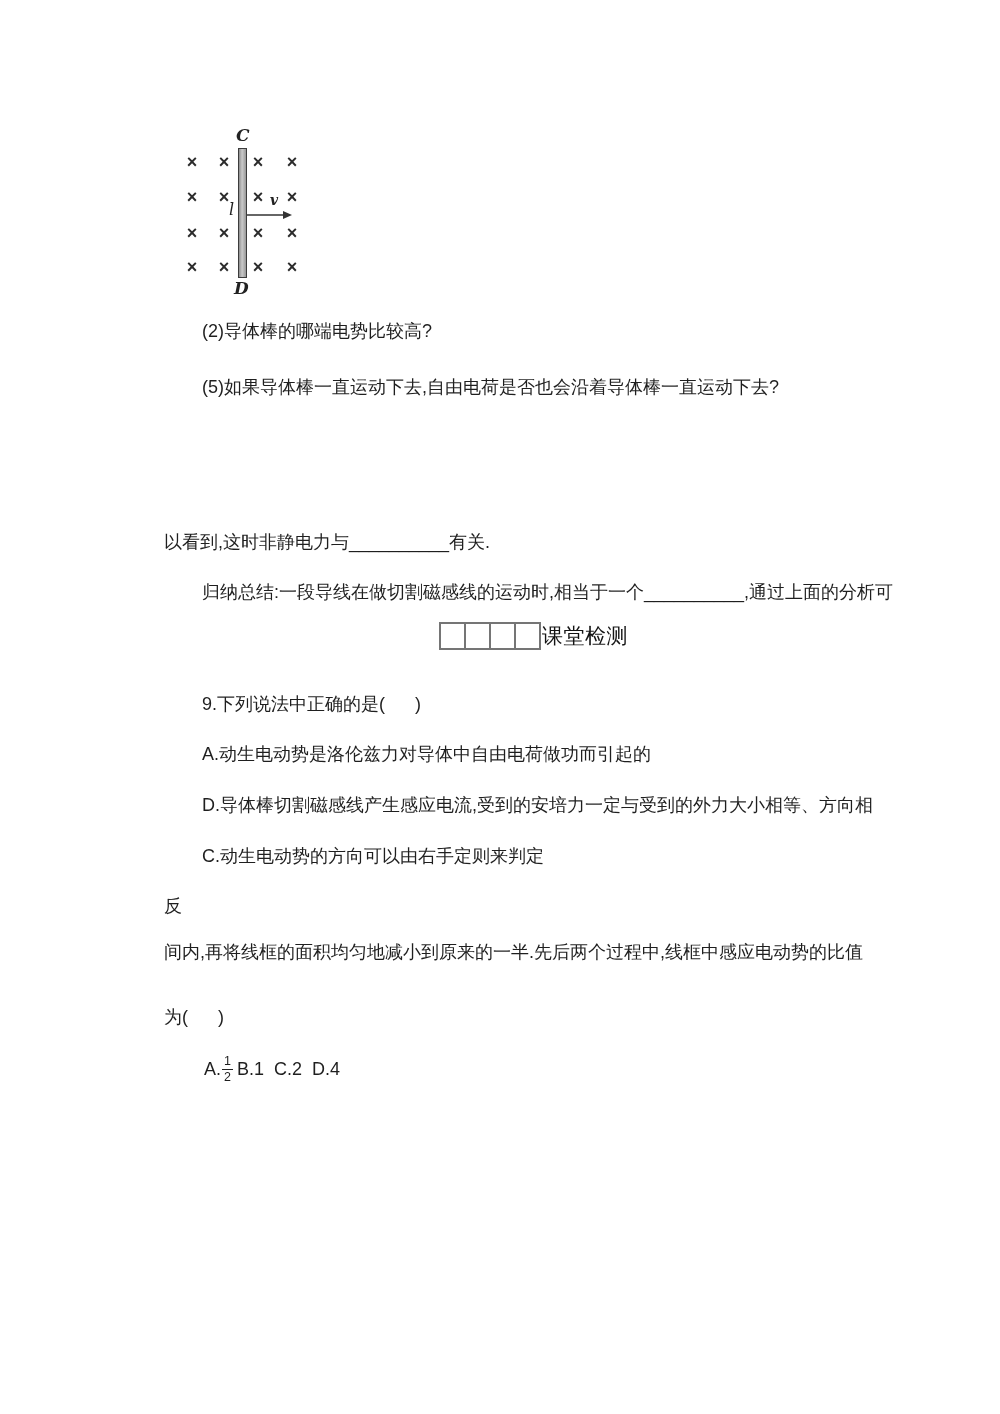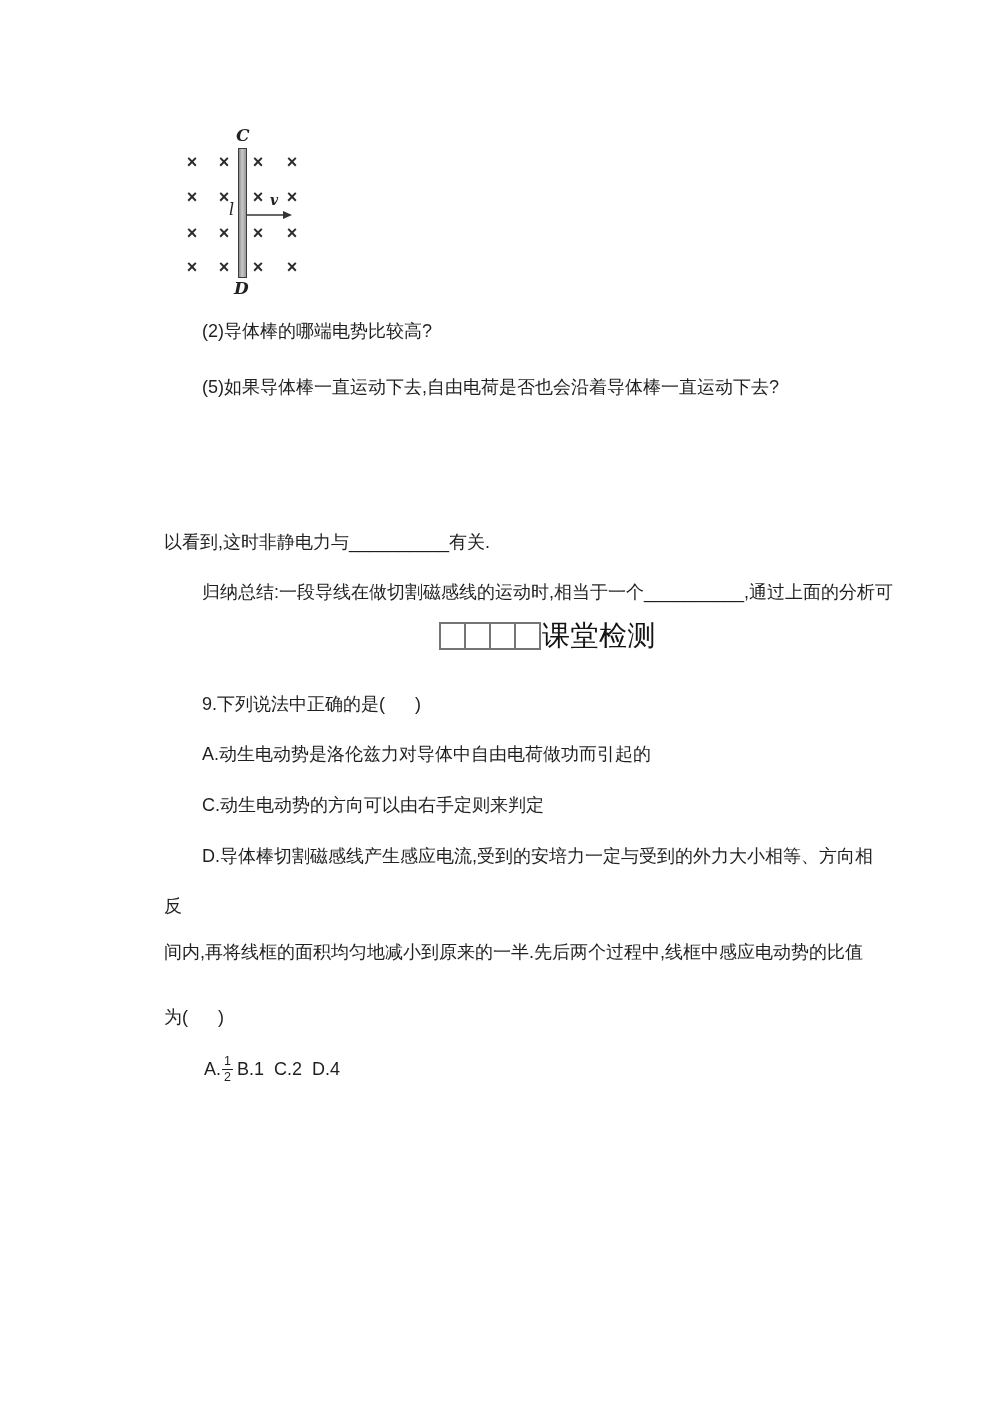--- a/index.html
+++ b/index.html
@@ -59,21 +59,21 @@
     margin-top:-6px;height:50px;
     display:flex;align-items:center;
     padding-left:275px;
   }
   .answer-box{
     width:27px;height:28px;box-sizing:border-box;
     border:2px solid #757575;background:#fff;
     margin-right:-2px;flex:none;
   }
   .section-title{
-    font-size:28px;font-weight:500;color:#141414;
+    font-size:21px;font-weight:500;color:#141414;
     margin-left:3px;letter-spacing:0.5px;
   }
 
   .block-b .line:nth-child(1){margin-top:18px;}
   .block-b .line:nth-child(3){margin-top:1px;}
   .block-b .line:nth-child(4){margin-top:1px;}
   .block-b .line:nth-child(6){margin-top:-4px;}
   .block-b .line:nth-child(7){margin-top:15px;}
   .block-b .line:nth-child(8){margin-top:2px;}
   .block-b .line:nth-child(10){margin-top:-5px;}
@@ -141,22 +141,22 @@
           <span class="answer-box"></span>
           <span class="answer-box"></span>
           <span class="answer-box"></span>
         </span>
       <span class="section-title">课堂检测</span>
     </div>
 
     <div class="block-b">
         <div class="line indent">9.下列说法中正确的是(      )</div>
         <div class="line indent">A.动生电动势是洛伦兹力对导体中自由电荷做功而引起的</div>
+        <div class="line indent">D.导体棒切割磁感线产生感应电流,受到的安培力一定与受到的外力大小相等、方向相</div>
         <div class="line indent">C.动生电动势的方向可以由右手定则来判定</div>
-        <div class="line indent">D.导体棒切割磁感线产生感应电流,受到的安培力一定与受到的外力大小相等、方向相</div>
         <div class="line">反</div>
         <div class="line">间内,再将线框的面积均匀地减小到原来的一半.先后两个过程中,线框中感应电动势的比值</div>
         <div class="line">为(      )</div>
       </div>
 
     <div class="options-row">
       <span class="pre">A.</span>
       <span class="frac">
         <span class="num">1</span>
         <span class="den">2</span>

